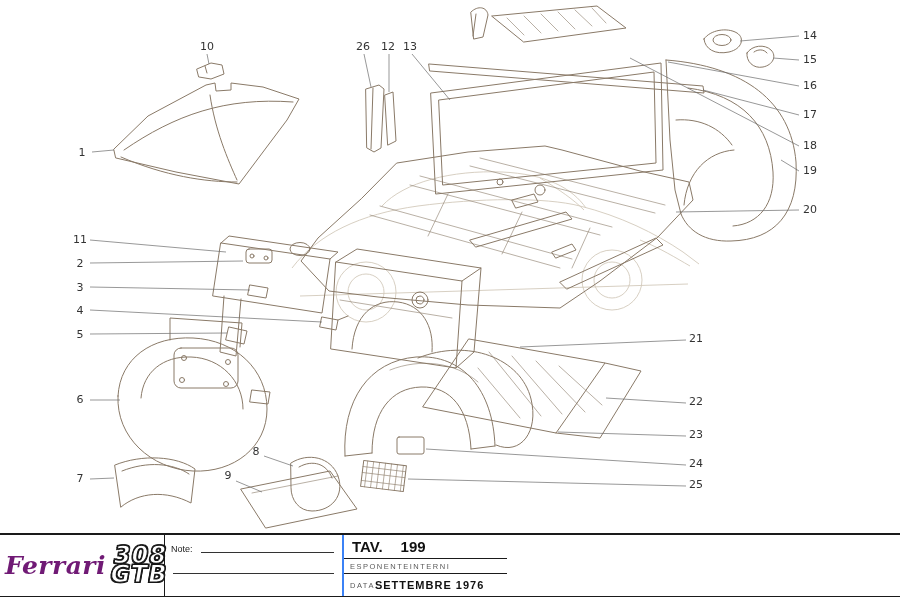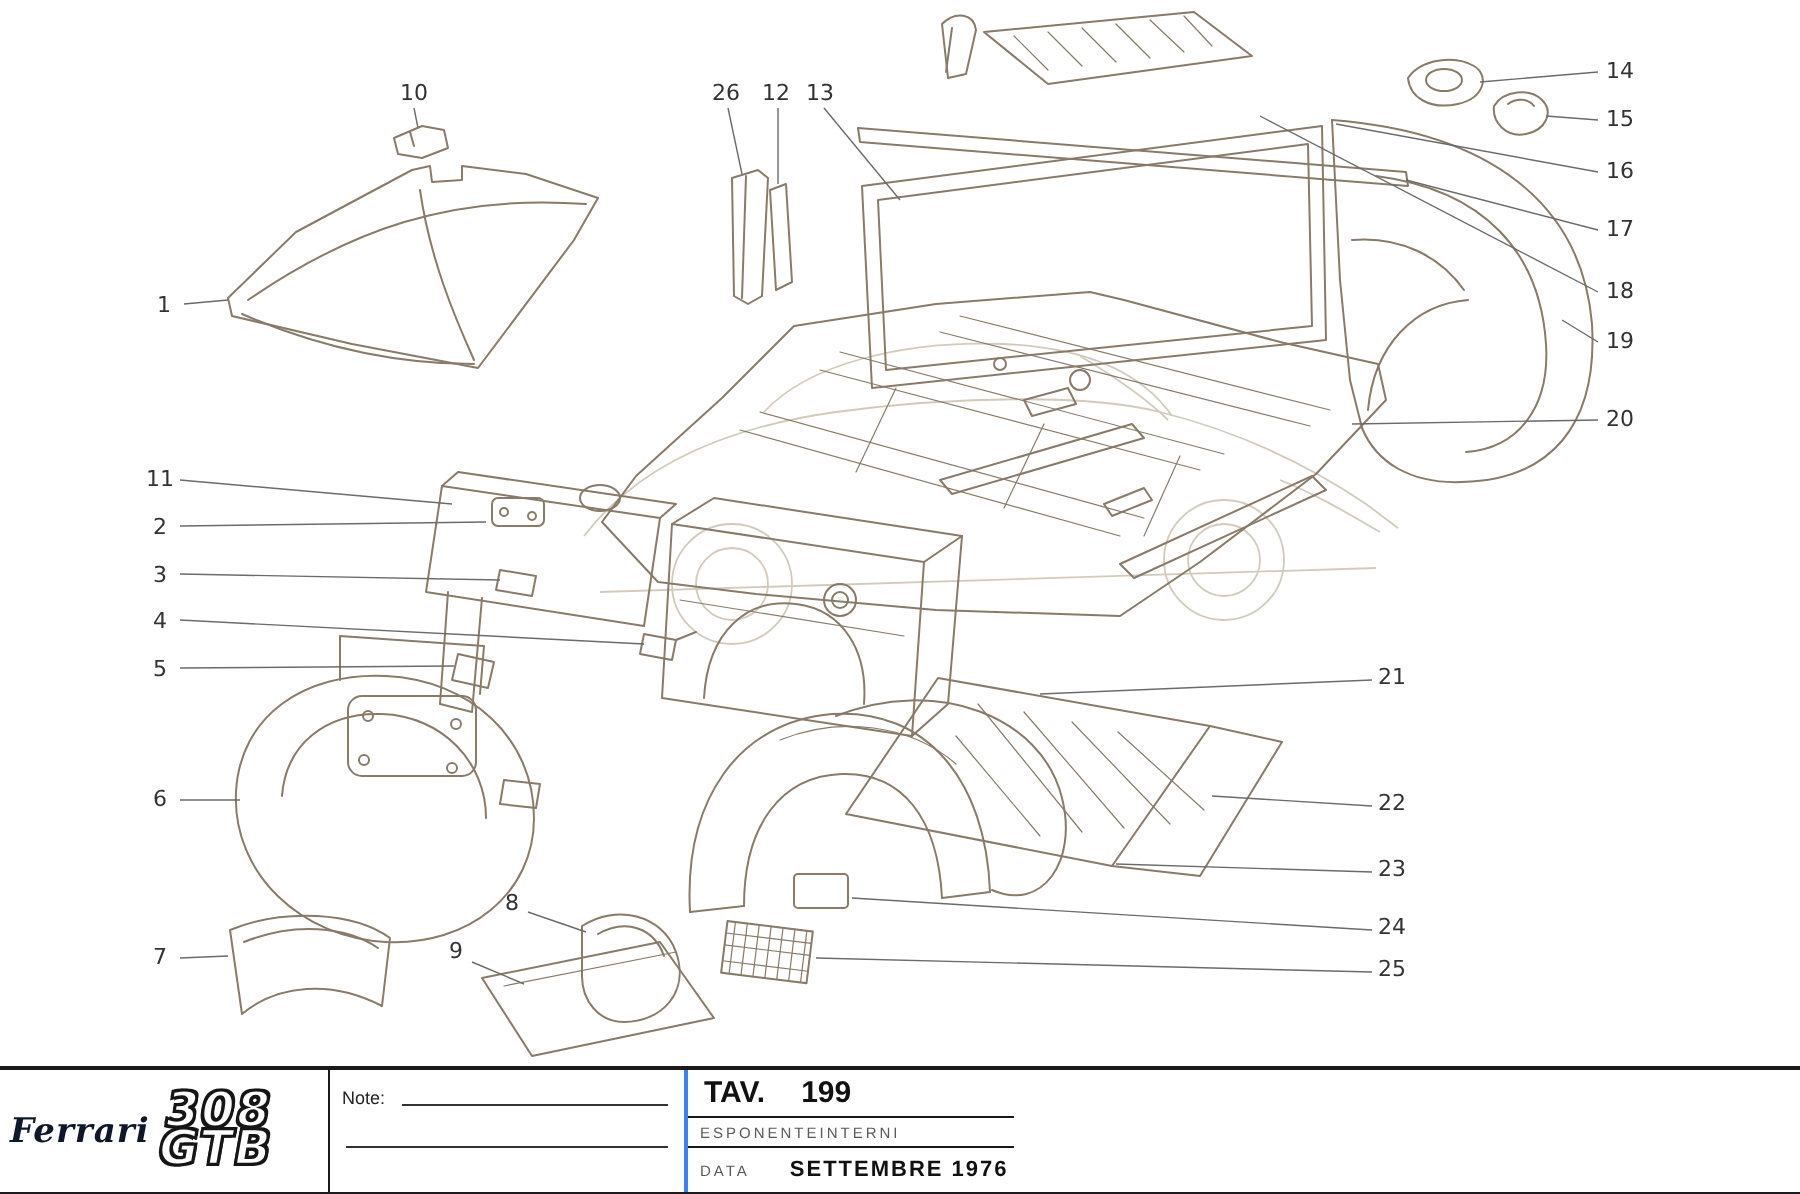--- a/index.html
+++ b/index.html
@@ -16,41 +16,41 @@
   .leader { stroke: #6b6b6b; stroke-width: 0.7; }
   .callout { font: 11px "DejaVu Sans", sans-serif; fill: #333; text-anchor: middle; }
 
   .title-block {
     position: absolute; left: 0; top: 533px; width: 900px; height: 64px;
     border-top: 2px solid #1a1a1a; border-bottom: 1.5px solid #1a1a1a;
     display: flex; background: #fff;
   }
   .cell { height: 100%; }
   .cell-logo { width: 165px; border-right: 1px solid #1a1a1a; display: flex; align-items: center; padding-left: 5px; }
-  .brand { font-family: "DejaVu Serif", serif; font-style: italic; font-weight: bold; font-size: 17px; color: #0f172a; letter-spacing: 0.5px; }
+  .brand { font-family: "DejaVu Serif", serif; font-style: italic; font-weight: bold; font-size: 25px; color: #701a75; letter-spacing: 0.5px; }
   .model { display: flex; flex-direction: column; margin-left: 6px; transform: skewX(-10deg); }
   .m-top, .m-bot {
     font-family: "DejaVu Sans", sans-serif; font-weight: 800; font-size: 24px; line-height: 0.82;
     color: #fff; -webkit-text-stroke: 1.2px #161616;
     text-shadow: -1px -1px 0 #161616, 1px -1px 0 #161616, -1px 1px 0 #161616, 1px 1px 0 #161616;
     letter-spacing: 1px;
   }
   .m-bot { margin-top: -1px; }
   .cell-title { width: 393px; border-right: 1px solid #1a1a1a; display: flex; align-items: center; padding-left: 34px; }
   .dtitle { font-size: 11.5px; font-weight: bold; letter-spacing: 0.8px; color: #1c1c1c; }
   .cell-note { width: 179px; border-right: 2px solid #3b82f6; position: relative; }
   .note-label { position: absolute; left: 6px; top: 9px; font-size: 9px; color: #222; }
   .note-line { position: absolute; height: 0; border-bottom: 1px solid #333; }
   .note-line.l1 { left: 36px; right: 8px; top: 17px; }
   .note-line.l2 { left: 8px; right: 8px; top: 38px; }
   .cell-tav { width: 163px; display: flex; flex-direction: column; justify-content: center; }
   .tav-row { height: 24px; border-bottom: 1px solid #1a1a1a; display: flex; align-items: center; padding-left: 8px; font-weight: bold; font-size: 15px; color: #111; }
   .tav-num { margin-left: 18px; }
   .esp-row { height: 15px; border-bottom: 1px solid #1a1a1a; display: flex; align-items: center; padding-left: 6px; gap: 0; font-size: 7.5px; letter-spacing: 1.5px; color: #5a5a5a; }
-  .data-row { flex: 1; display: flex; align-items: center; padding-left: 6px; gap: 20px; }
+  .data-row { flex: 1; display: flex; align-items: center; padding-left: 6px; gap: 0; }
   .data-label { font-size: 7.5px; letter-spacing: 1.5px; color: #5a5a5a; }
   .data-value { font-size: 11px; font-weight: bold; letter-spacing: 1px; color: #111; }
 </style>
 </head>
 <body>
 
 <div class="page">
 
   <svg class="diagram" id="diagram-svg" viewBox="0 0 900 533">
 

